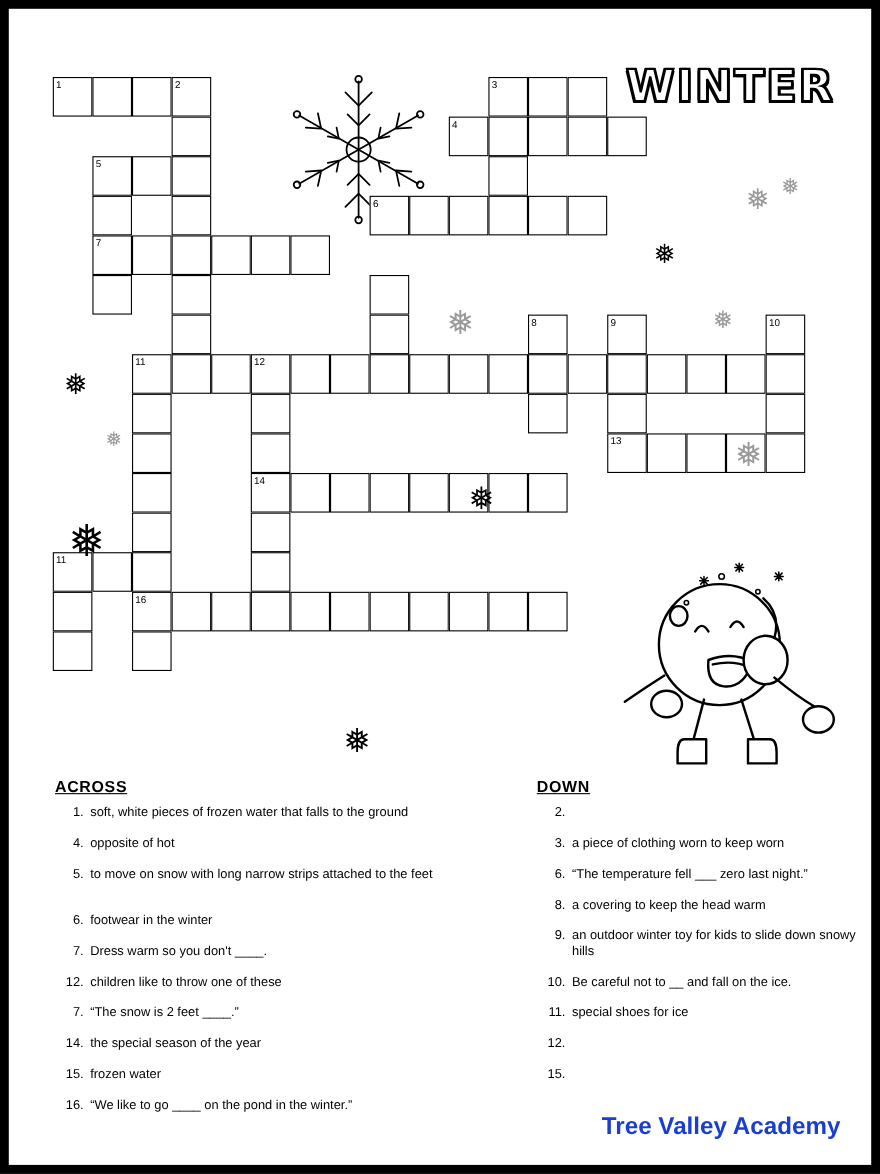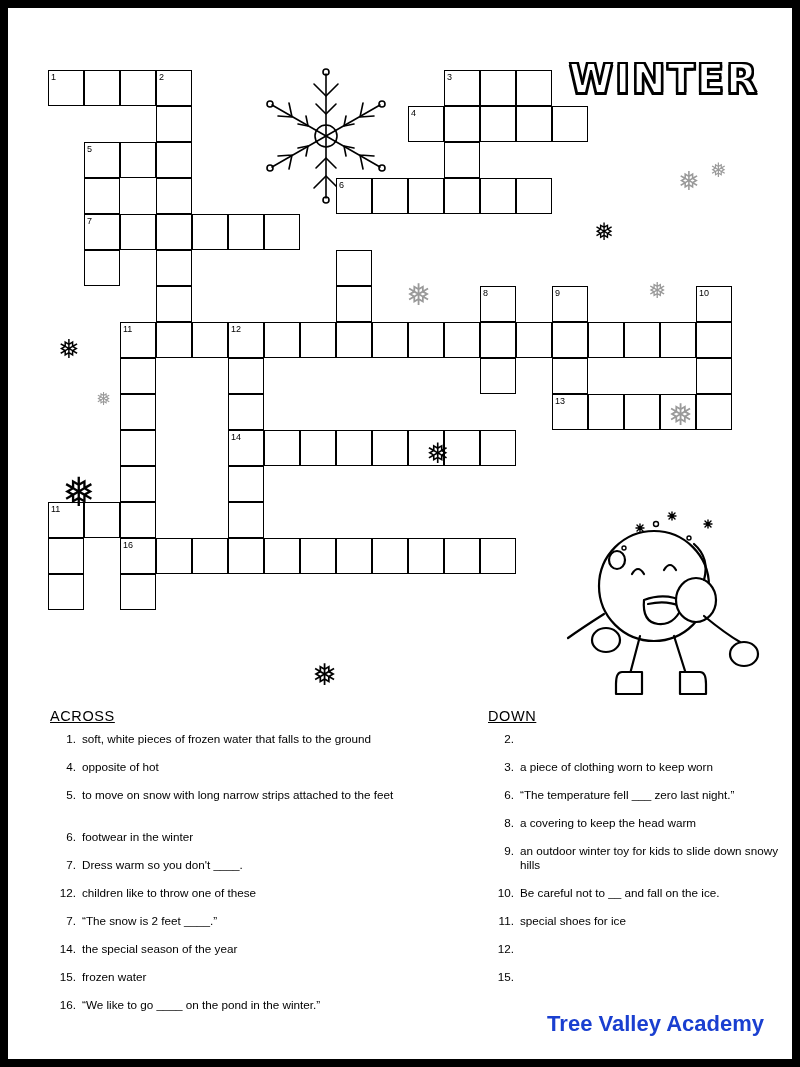--- a/index.html
+++ b/index.html
@@ -89,21 +89,21 @@
     left: 536px;
     top: 496px;
     width: 220px;
     height: 210px;
   }
 
   
   .clues-head {
     position: absolute;
     font-size: 14.5px;
-    font-weight: normal;
+    font-weight: bold;
     color: #000;
     text-decoration: underline;
     letter-spacing: .6px;
   }
   .clue {
     position: absolute;
     font-size: 11.7px;
     color: #000;
     line-height: 13.5px;
   }

